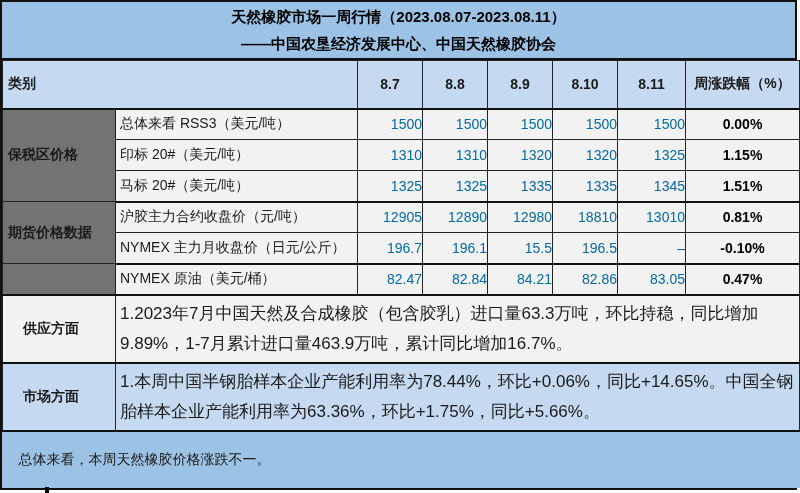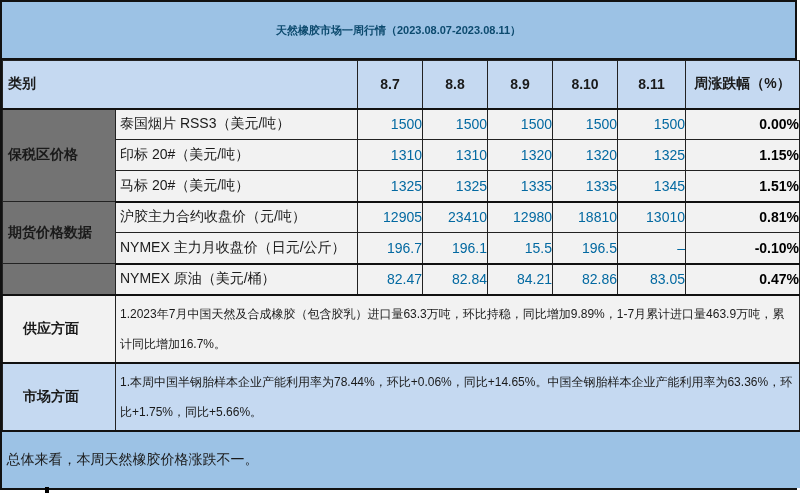--- a/index.html
+++ b/index.html
@@ -12,65 +12,66 @@
     position:absolute;top:0;left:0;
     width:797px;height:490px;
     border:2px solid #111;box-sizing:border-box;
     background:#9CC2E5;
   }
   .title-block{
     height:58px;background:#9CC2E5;
     display:flex;flex-direction:column;justify-content:center;align-items:center;
     border-bottom:2px solid #111;box-sizing:border-box;
   }
-  .title-line{font-size:11px;font-weight:bold;color:#0c4a6e;line-height:27px;}
+  .title-line{font-size:15px;font-weight:bold;color:#000000;line-height:27px;}
   table{
     border-collapse:collapse;table-layout:fixed;width:100%;
     font-size:14px;
   }
   td,th{
     border:1px solid #222;box-sizing:border-box;
     padding:0;overflow:hidden;white-space:nowrap;
   }
   tr.hdr{height:48px;background:#C5D9F1;}
   tr.hdr th{font-weight:bold;font-size:14px;border-bottom:2px solid #111;}
   th.cat{text-align:left;padding-left:5px;}
   tr.data{height:31px;background:#F2F2F2;}
   td.group{font-weight:bold;text-align:left;padding-left:5px;background:#737373;}
   td.label{text-align:left;padding-left:4px;}
   td.val{text-align:right;color:#0369a1;}
-  td.chg{text-align:right;font-weight:bold;color:#000;}
+  td.chg{text-align:center;font-weight:bold;color:#000;}
   tr.groupend td{border-bottom:2px solid #111;}
   tr.section{background:#F2F2F2;}
   tr.section.alt{background:#C5D9F1;}
   tr.section td.slabel{font-weight:bold;text-align:left;padding-left:20px;vertical-align:middle;}
   tr.section td.stext{
     text-align:left;padding:3px 4px 3px 4px;vertical-align:middle;
-    white-space:normal;line-height:30px;font-size:12px;
+    white-space:normal;line-height:30px;font-size:17px;
   }
   tr.supply{height:68px;}
   tr.supply td{border-bottom:2px solid #111;}
   tr.market{height:66px;}
   tr.market td{border-bottom:2px solid #111;}
   tr.summary{height:57px;background:#9CC2E5;}
   tr.summary td{
-    text-align:left;padding-left:4px;vertical-align:middle;
+    text-align:left;padding-left:16px;vertical-align:middle;
     white-space:normal;font-size:14px;border:none;
   }
   .stray-mark{
     position:absolute;left:45px;top:487px;width:4px;height:6px;background:#000;
   }
 </style>
 </head>
 <body>
 
 <div class="sheet">
 
   <div class="title-block">
     <div class="title-line">天然橡胶市场一周行情（2023.08.07-2023.08.11）</div>
+    <div class="title-line">——中国农垦经济发展中心、中国天然橡胶协会</div>
   </div>
 
   <table>
     <colgroup>
       <col style="width:113px">
         <col style="width:242px">
       <col style="width:65px">
         <col style="width:65px">
         <col style="width:65px">
       <col style="width:65px">
@@ -84,21 +85,21 @@
       <th>8.7</th>
       <th>8.8</th>
       <th>8.9</th>
       <th>8.10</th>
       <th>8.11</th>
       <th>周涨跌幅（%）</th>
     </tr>
 
     <tr class="data">
       <td class="group" rowspan="3">保税区价格</td>
-      <td class="label">泰国烟片 RSS3（美元/吨）</td>
+      <td class="label">总体来看 RSS3（美元/吨）</td>
       <td class="val">1500</td>
       <td class="val">1500</td>
       <td class="val">1500</td>
       <td class="val">1500</td>
       <td class="val">1500</td>
       <td class="chg">0.00%</td>
     </tr>
     <tr class="data">
       <td class="label">印标 20#（美元/吨）</td>
       <td class="val">1310</td>
@@ -115,21 +116,21 @@
       <td class="val">1335</td>
       <td class="val">1335</td>
       <td class="val">1345</td>
       <td class="chg">1.51%</td>
     </tr>
 
     <tr class="data">
       <td class="group" rowspan="2">期货价格数据</td>
       <td class="label">沪胶主力合约收盘价（元/吨）</td>
       <td class="val">12905</td>
-      <td class="val">23410</td>
+      <td class="val">12890</td>
       <td class="val">12980</td>
       <td class="val">18810</td>
       <td class="val">13010</td>
       <td class="chg">0.81%</td>
     </tr>
     <tr class="data groupend">
       <td class="label">NYMEX 主力月收盘价（日元/公斤）</td>
       <td class="val">196.7</td>
       <td class="val">196.1</td>
       <td class="val">15.5</td>

